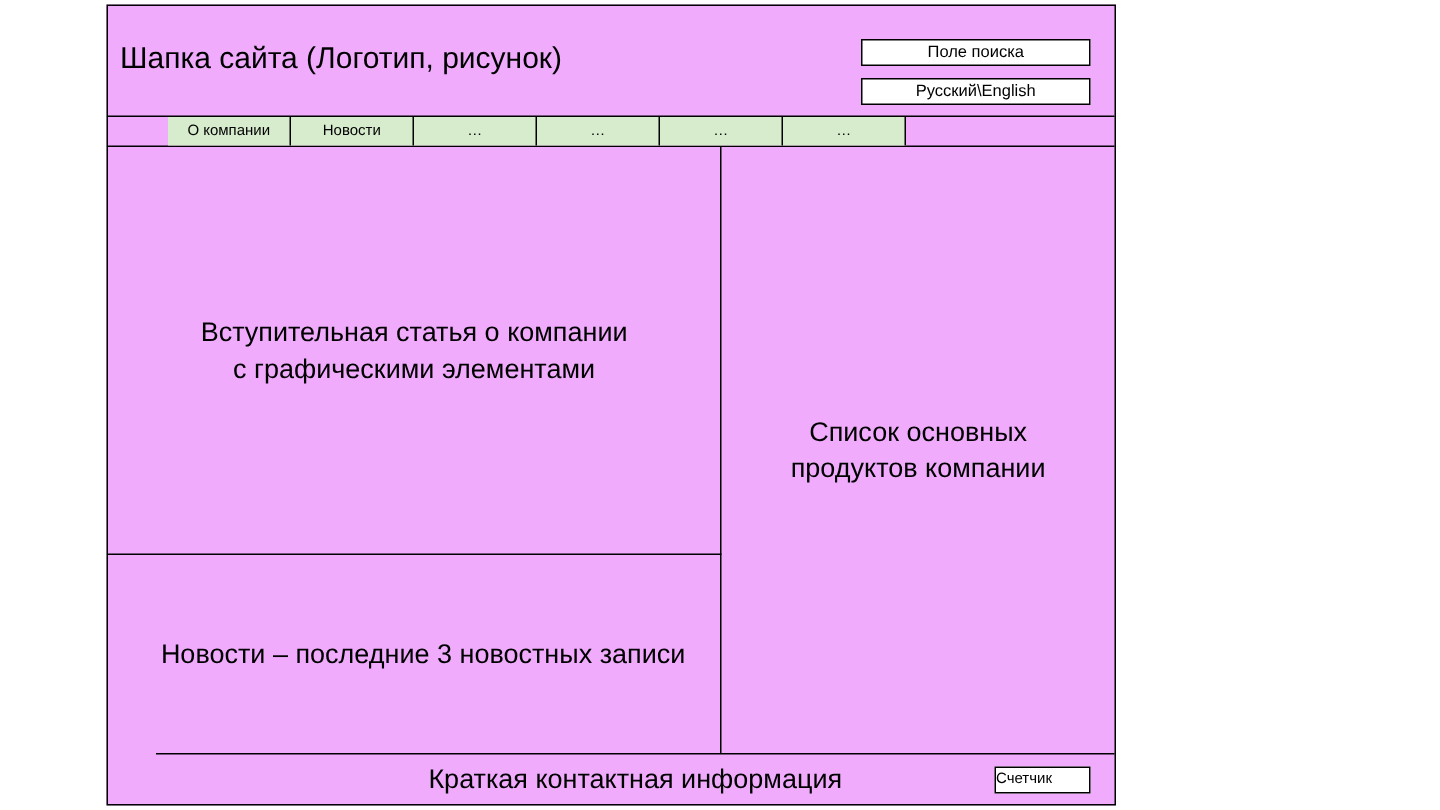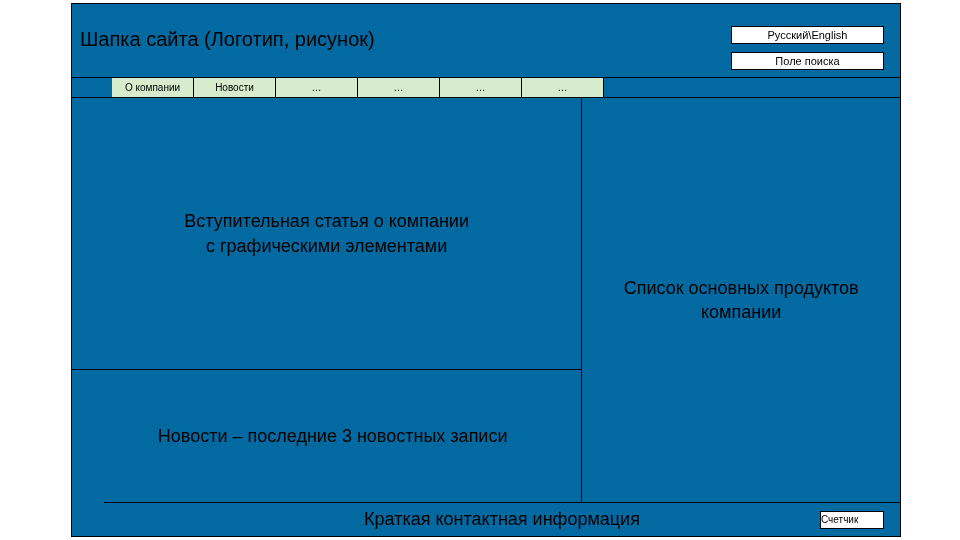--- a/index.html
+++ b/index.html
@@ -8,24 +8,24 @@
     width: 960px;
     height: 540px;
     font-family: Arial, "Helvetica Neue", Helvetica, sans-serif;
     background: #ffffff;
     overflow: hidden;
   }
   .frame {
     position: absolute;
     left: 71px;
     top: 3px;
-    width: 830px;
+    width: 673px;
     height: 534px;
     border: 1px solid #000;
-    background: #0369a1;
+    background: #f0abfc;
   }
   .header {
     position: relative;
     height: 74px;
     border-bottom: 1px solid #000;
   }
   .header-title {
     position: absolute;
     left: 8px;
     top: 24px;
@@ -142,22 +142,22 @@
   }
 </style>
 </head>
 <body>
 
 <div class="frame">
 
   <div class="header">
     <div class="header-title">Шапка сайта (Логотип, рисунок)</div>
     <div class="header-right">
+      <div class="pill">Поле поиска</div>
       <div class="pill">Русский\English</div>
-      <div class="pill">Поле поиска</div>
     </div>
   </div>
 
   <div class="navbar">
     <div class="nav-item">О компании</div>
     <div class="nav-item">Новости</div>
     <div class="nav-item">…</div>
     <div class="nav-item">…</div>
     <div class="nav-item">…</div>
     <div class="nav-item">…</div>

